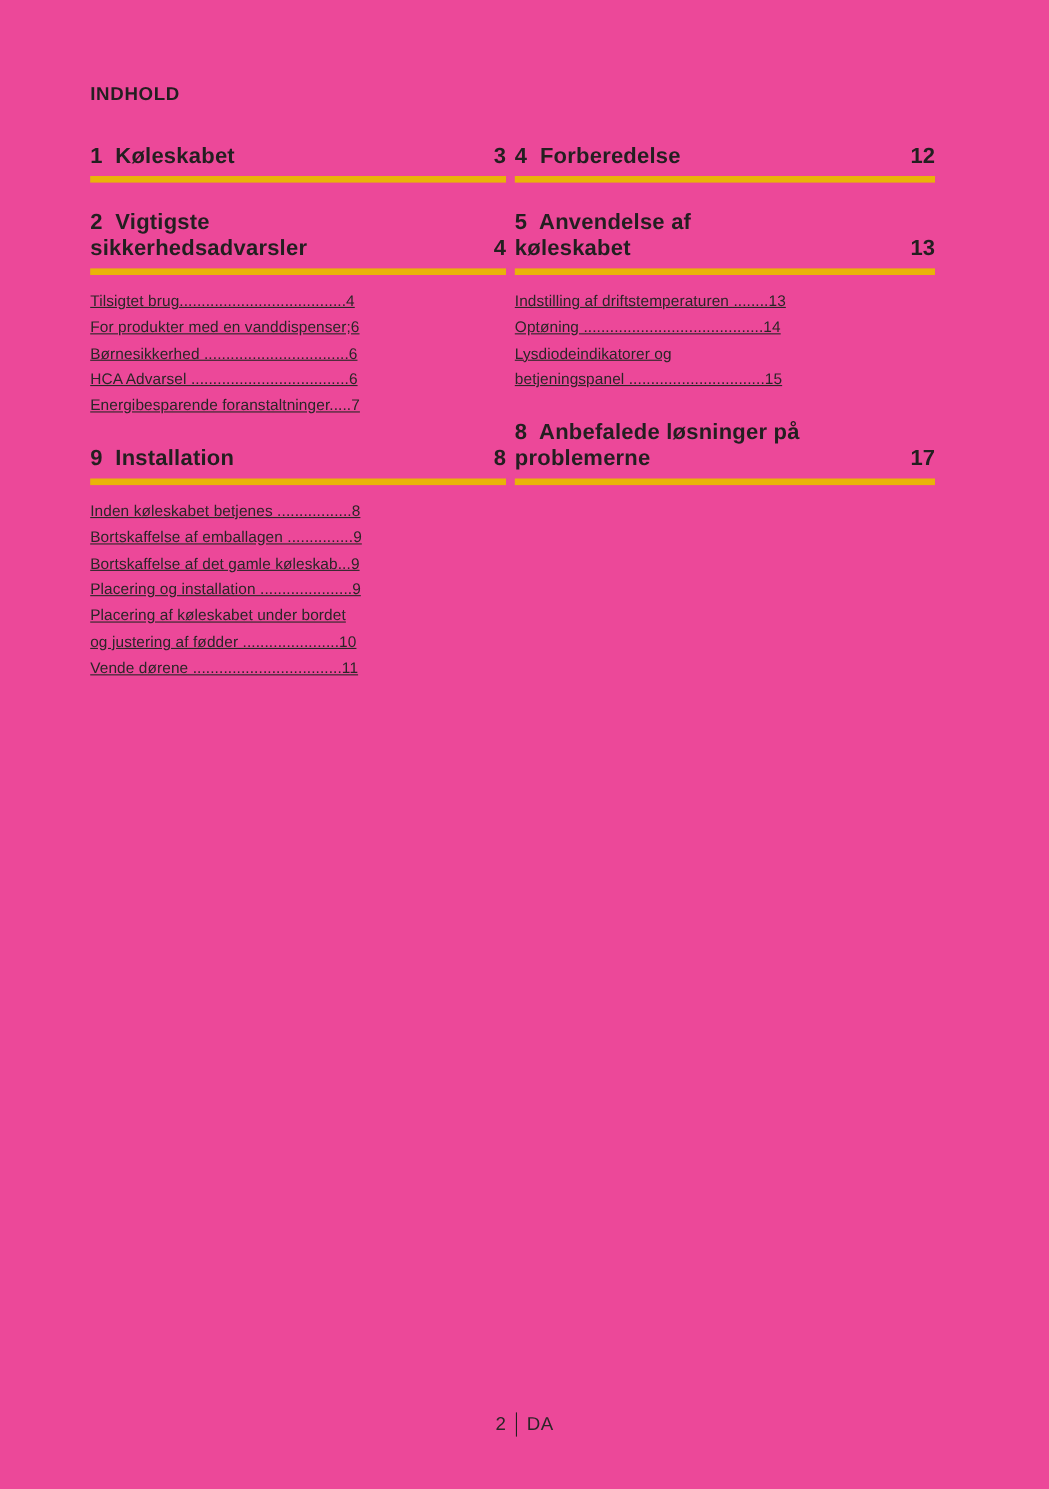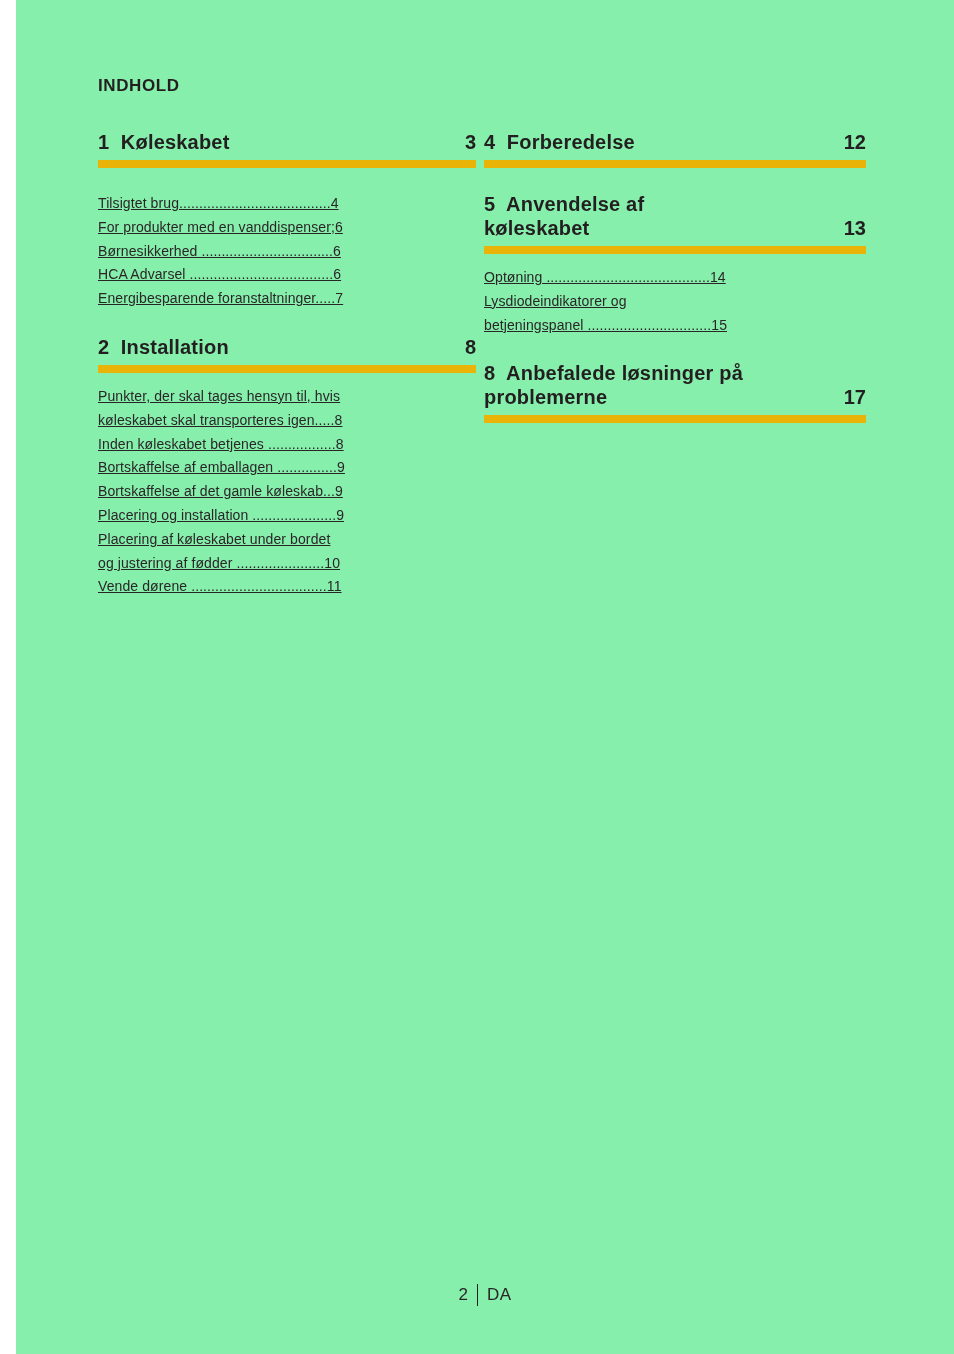--- a/index.html
+++ b/index.html
@@ -3,36 +3,36 @@
 <meta charset="utf-8">
 <style>
   * { margin:0; padding:0; box-sizing:border-box; }
   html,body { background:#ffffff; }
   body {
     width:954px; height:1354px;
     position:relative;
     font-family:"Liberation Sans", sans-serif;
     color:#231f20;
   }
-  .page { position:absolute; inset:0; background:#86efac;margin-left:16px; }
+  .page { position:absolute; inset:0; background:#ec4899; }
 
   .doc-header {
     position:absolute; left:82px; top:76px;
     font-size:17px; font-weight:bold; letter-spacing:0.6px;
   }
 
   .col { position:absolute; top:130px; }
   .col-left  { left:82px;  width:378px; }
   .col-right { left:468px; width:382px; }
 
   .toc-section { margin-bottom:24px; }
 
   .toc-heading {
     display:flex; justify-content:space-between; align-items:flex-end;
-    border-bottom:8px solid #eab308;
+    border-bottom:6px solid #eab308;
     padding-bottom:6px; margin-bottom:12px;
   }
   .toc-heading .t {
     font-size:20px; font-weight:bold; line-height:1.2;
     white-space:pre-wrap; letter-spacing:0.2px;
   }
   .toc-heading .p {
     font-size:20px; font-weight:bold; padding-left:8px; flex:none;
   }
 
@@ -61,34 +61,37 @@
   <div class="col col-left">
 
     <section class="toc-section">
       <div class="toc-heading">
         <span class="t">1  Køleskabet</span>
         <span class="p">3</span>
       </div>
     </section>
 
     <section class="toc-section">
+      <div class="toc-heading">
+        <span class="t">2  Vigtigste
+sikkerhedsadvarsler</span>
+        <span class="p">4</span>
+      </div>
       <div class="toc-entry">Tilsigtet brug......................................4</div>
       <div class="toc-entry">For produkter med en vanddispenser;6</div>
       <div class="toc-entry">Børnesikkerhed .................................6</div>
       <div class="toc-entry">HCA Advarsel ....................................6</div>
       <div class="toc-entry">Energibesparende foranstaltninger.....7</div>
     </section>
 
     <section class="toc-section">
       <div class="toc-heading">
-        <span class="t">2  Installation</span>
+        <span class="t">9  Installation</span>
         <span class="p">8</span>
       </div>
-      <div class="toc-entry">Punkter, der skal tages hensyn til, hvis
-køleskabet skal transporteres igen.....8</div>
       <div class="toc-entry">Inden køleskabet betjenes .................8</div>
       <div class="toc-entry">Bortskaffelse af emballagen ...............9</div>
       <div class="toc-entry">Bortskaffelse af det gamle køleskab...9</div>
       <div class="toc-entry">Placering og installation .....................9</div>
       <div class="toc-entry">Placering af køleskabet under bordet
 og justering af fødder ......................10</div>
       <div class="toc-entry">Vende dørene ..................................11</div>
     </section>
 
   </div>
@@ -101,20 +104,21 @@
         <span class="p">12</span>
       </div>
     </section>
 
     <section class="toc-section">
       <div class="toc-heading">
         <span class="t">5  Anvendelse af
 køleskabet</span>
         <span class="p">13</span>
       </div>
+      <div class="toc-entry">Indstilling af driftstemperaturen ........13</div>
       <div class="toc-entry">Optøning .........................................14</div>
       <div class="toc-entry">Lysdiodeindikatorer og
 betjeningspanel ...............................15</div>
     </section>
 
 
     <section class="toc-section">
       <div class="toc-heading">
         <span class="t">8  Anbefalede løsninger på
 problemerne</span>

